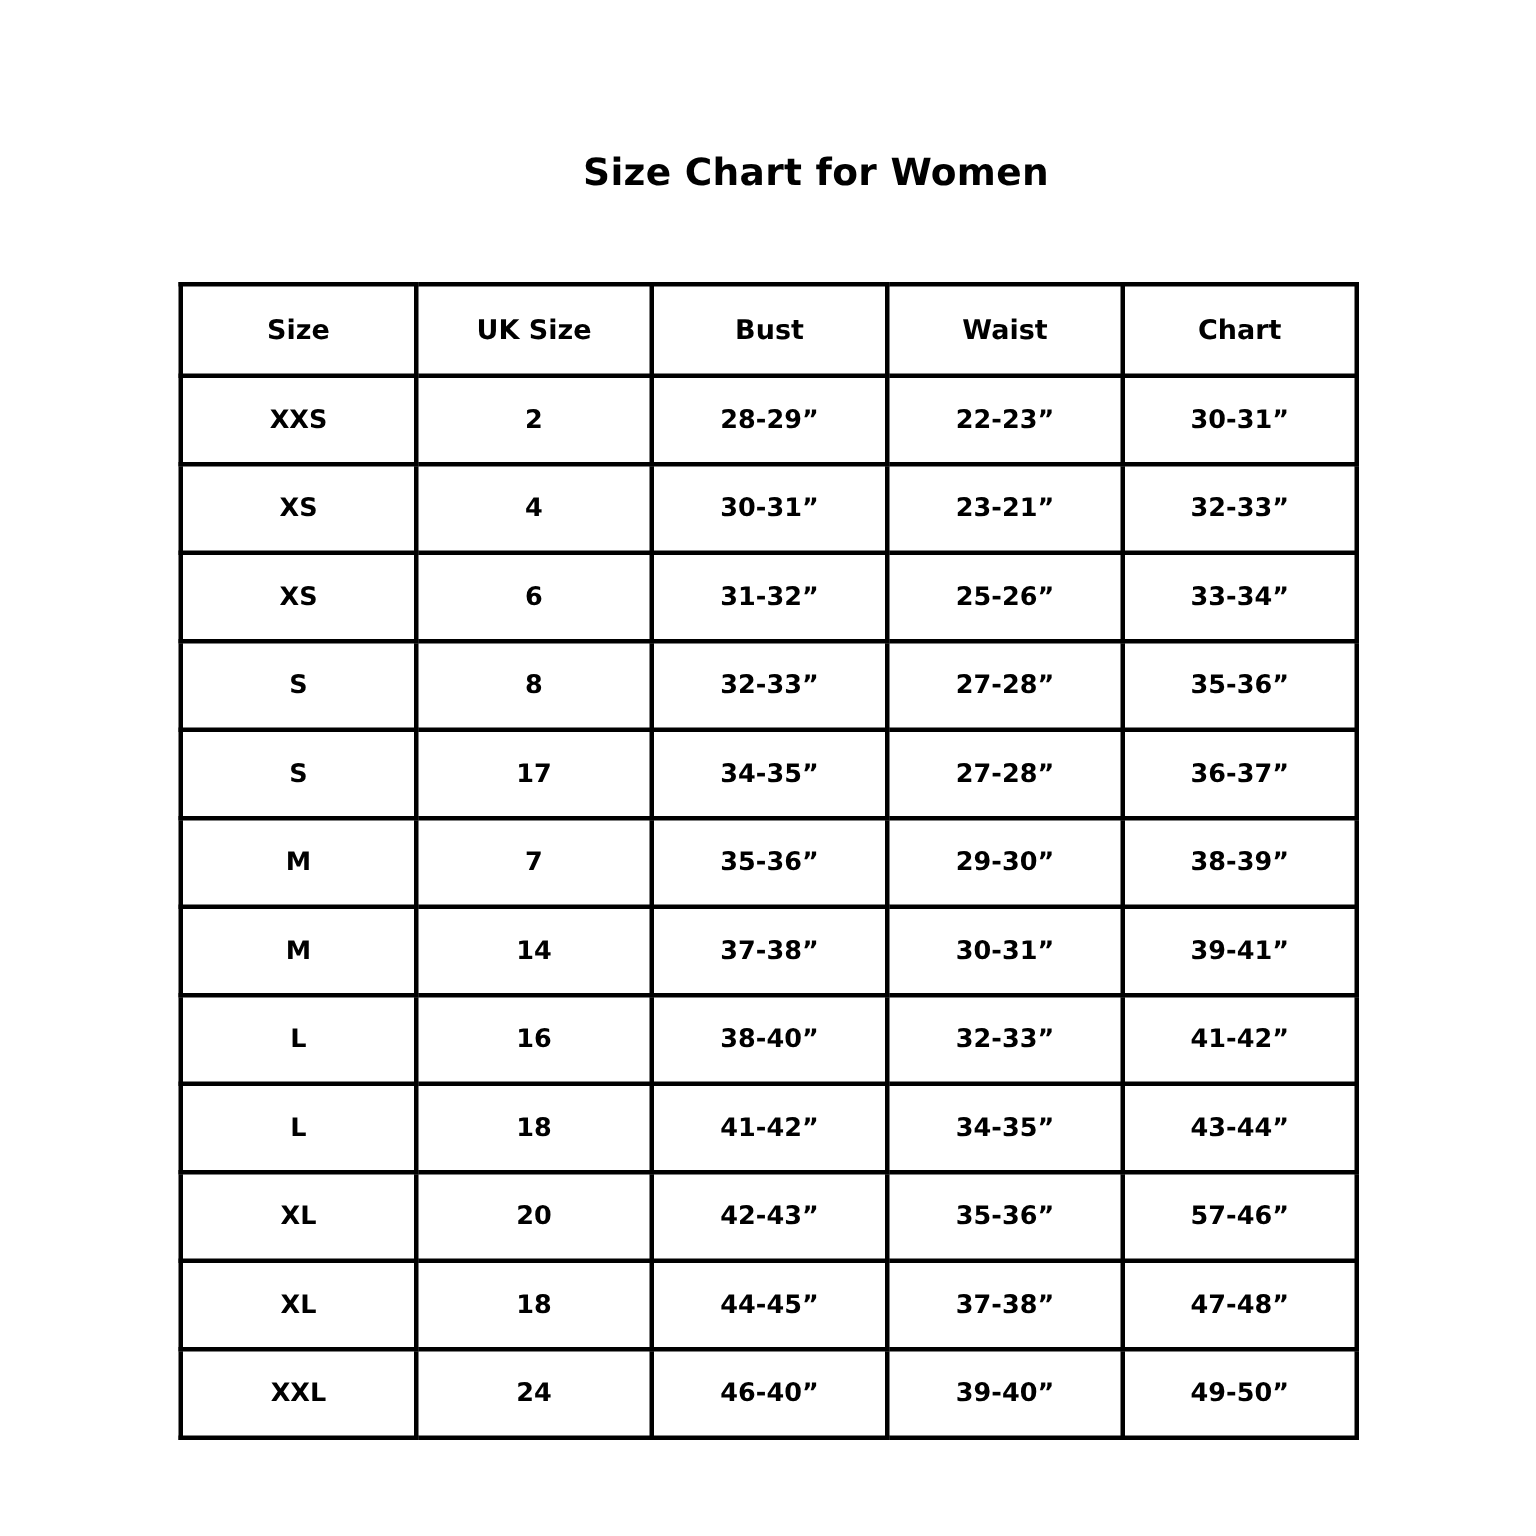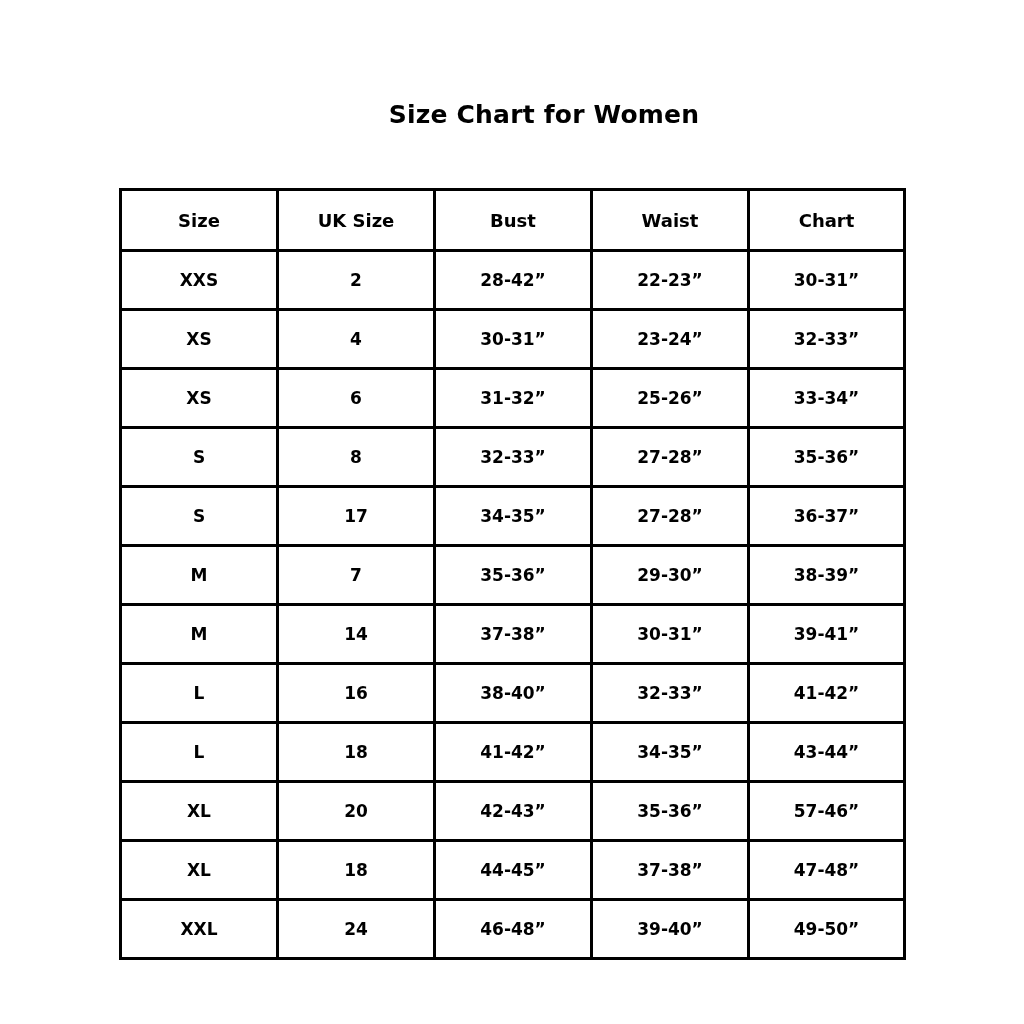--- a/index.html
+++ b/index.html
@@ -85,29 +85,29 @@
           <th>UK Size</th>
           <th>Bust</th>
           <th>Waist</th>
           <th>Chart</th>
         </tr>
       </thead>
       <tbody>
         <tr>
           <td>XXS</td>
           <td>2</td>
-          <td>28-42”</td>
+          <td>28-29”</td>
           <td>22-23”</td>
           <td>30-31”</td>
         </tr>
         <tr>
           <td>XS</td>
           <td>4</td>
           <td>30-31”</td>
-          <td>23-24”</td>
+          <td>23-21”</td>
           <td>32-33”</td>
         </tr>
         <tr>
           <td>XS</td>
           <td>6</td>
           <td>31-32”</td>
           <td>25-26”</td>
           <td>33-34”</td>
         </tr>
         <tr>
@@ -162,21 +162,21 @@
         <tr>
           <td>XL</td>
           <td>18</td>
           <td>44-45”</td>
           <td>37-38”</td>
           <td>47-48”</td>
         </tr>
         <tr>
           <td>XXL</td>
           <td>24</td>
-          <td>46-48”</td>
+          <td>46-40”</td>
           <td>39-40”</td>
           <td>49-50”</td>
         </tr>
       </tbody>
     </table>
   </div>
 
 </div>
 
 </body></html>

